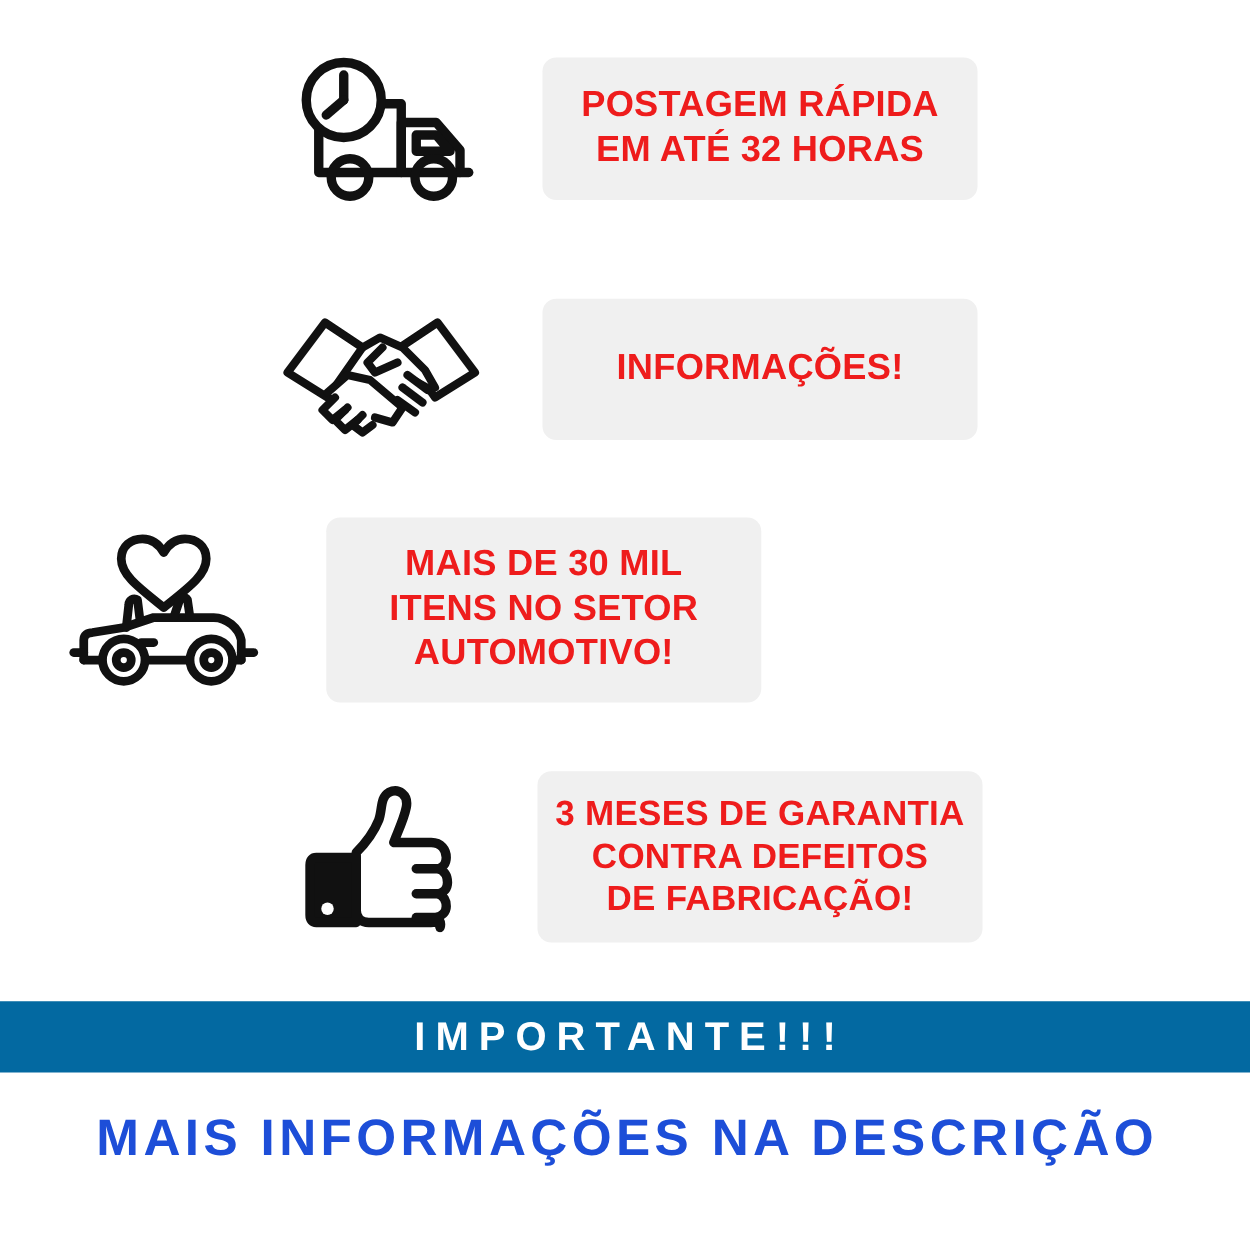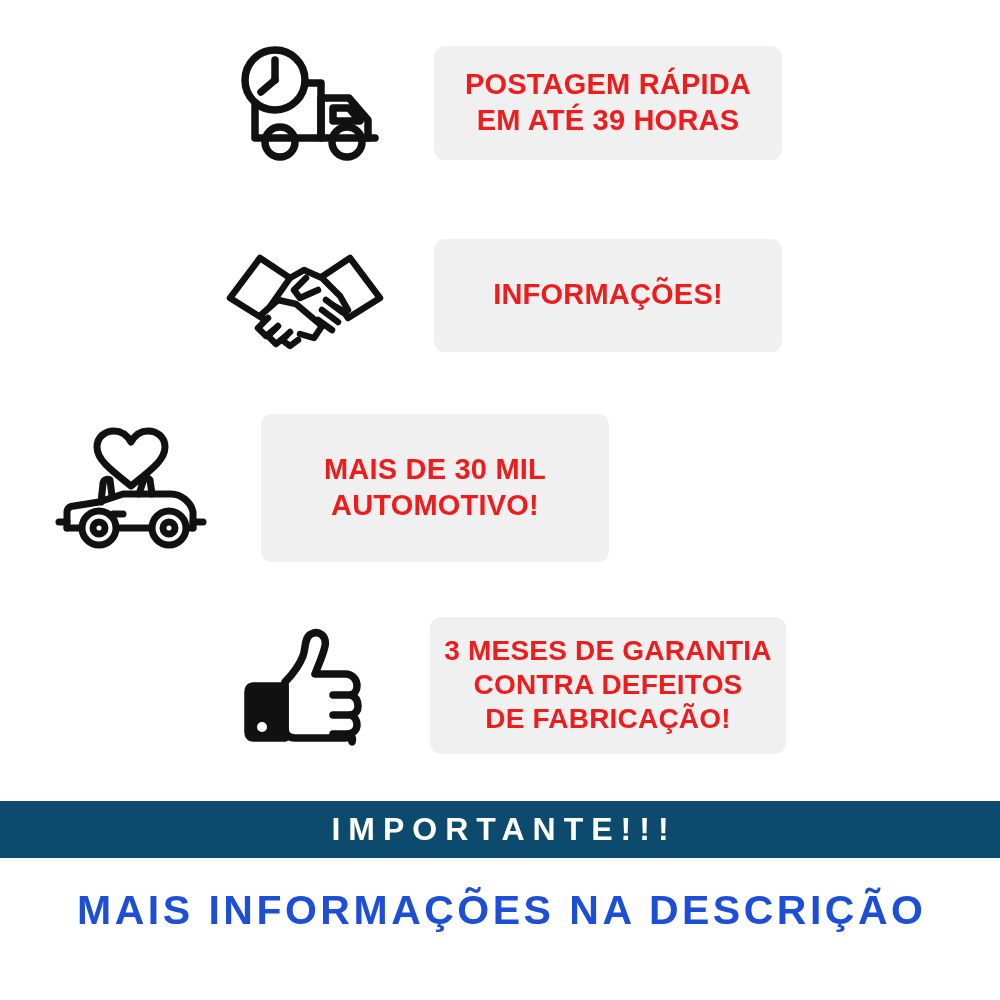--- a/index.html
+++ b/index.html
@@ -104,21 +104,21 @@
     margin-left: 25px;
   }
 
   
   .important-band {
     position: absolute;
     left: 0;
     top: 801px;
     width: 1000px;
     height: 57px;
-    background: #0c4a6e;
+    background: #0369a1;
     display: flex;
     align-items: center;
     justify-content: center;
   }
   .important-band .band-text {
     color: #ffffff;
     font-weight: bold;
     font-size: 32px;
     letter-spacing: 8px;
     text-indent: 8px;
@@ -169,21 +169,21 @@
           <circle cx="122" cy="100" r="15"></circle>
 
           <circle cx="50" cy="38" r="30" fill="#ffffff"></circle>
 
           <path d="M50 38 V18"></path>
           <path d="M50 38 L36 50"></path>
         </svg>
       </div>
       <div class="feature-text pill-1">
         <span class="tline">POSTAGEM RÁPIDA</span>
-        <span class="tline">EM ATÉ 39 HORAS</span>
+        <span class="tline">EM ATÉ 32 HORAS</span>
       </div>
     </div>
 
     <div class="feature-row row-2">
       <div class="feature-icon">
         <svg width="166" height="110" viewBox="0 0 166 110" fill="none" stroke="#111111" stroke-width="6.5" stroke-linecap="round" stroke-linejoin="round">
 
           <path d="M8 58 L38 18 L68 38 L40 78 Z" fill="#ffffff"></path>
 
           <path d="M158 58 L128 18 L98 38 L126 78 Z" fill="#ffffff"></path>
@@ -228,20 +228,21 @@
           <circle cx="46" cy="104" r="6"></circle>
           <circle cx="116" cy="104" r="17" fill="#ffffff"></circle>
           <circle cx="116" cy="104" r="6"></circle>
 
           <path d="M6 98 H14"></path>
           <path d="M140 98 H150"></path>
         </svg>
       </div>
       <div class="feature-text pill-3">
         <span class="tline">MAIS DE 30 MIL</span>
+        <span class="tline">ITENS NO SETOR</span>
         <span class="tline">AUTOMOTIVO!</span>
       </div>
     </div>
 
     <div class="feature-row row-4">
       <div class="feature-icon">
         <svg width="128" height="122" viewBox="0 0 128 122" fill="none" stroke="#111111" stroke-width="7.5" stroke-linecap="round" stroke-linejoin="round">
 
           <path d="M44 58 C50 52 58 42 62 32 C65 24 63 14 70 10
                    C78 6 86 12 84 22 C82 32 76 44 74 50

